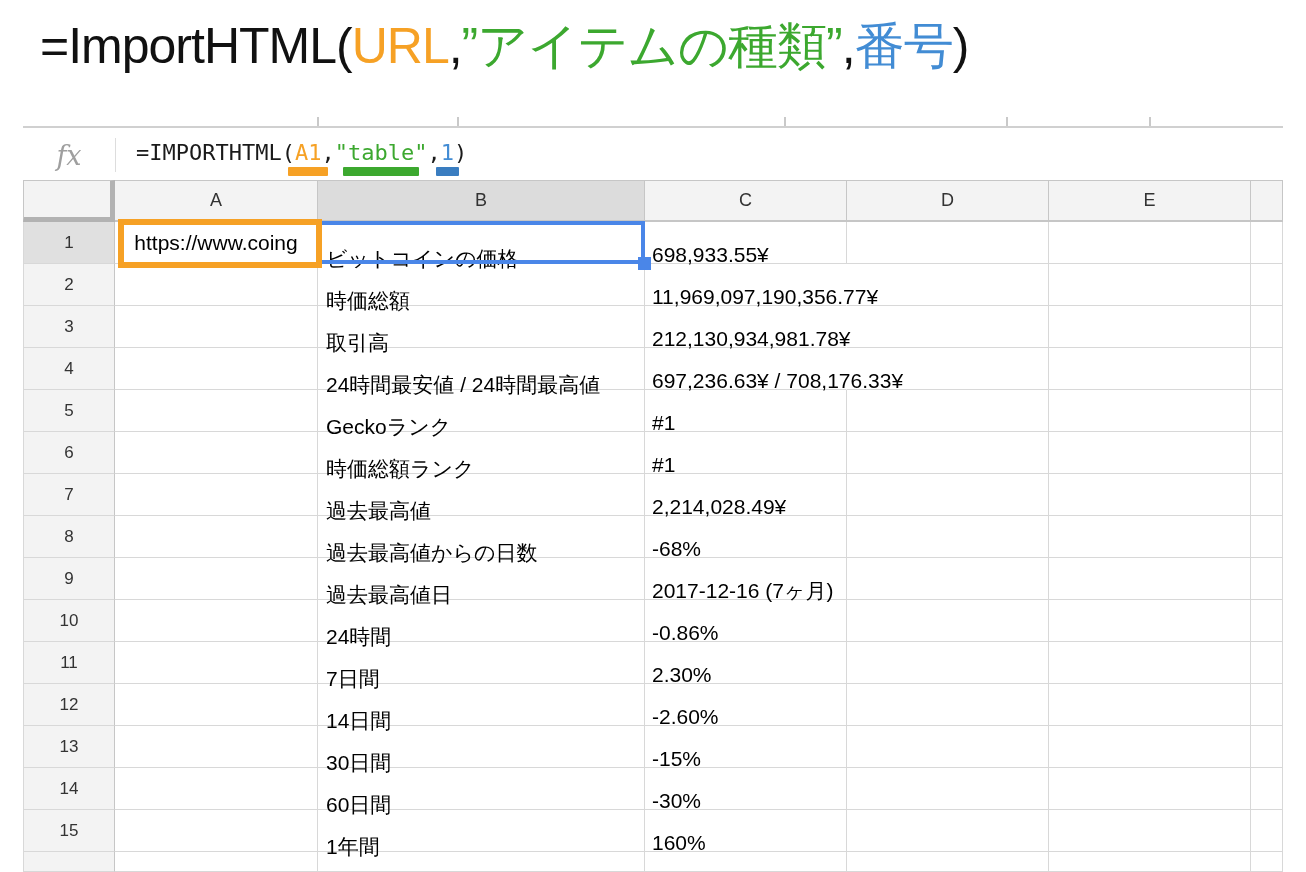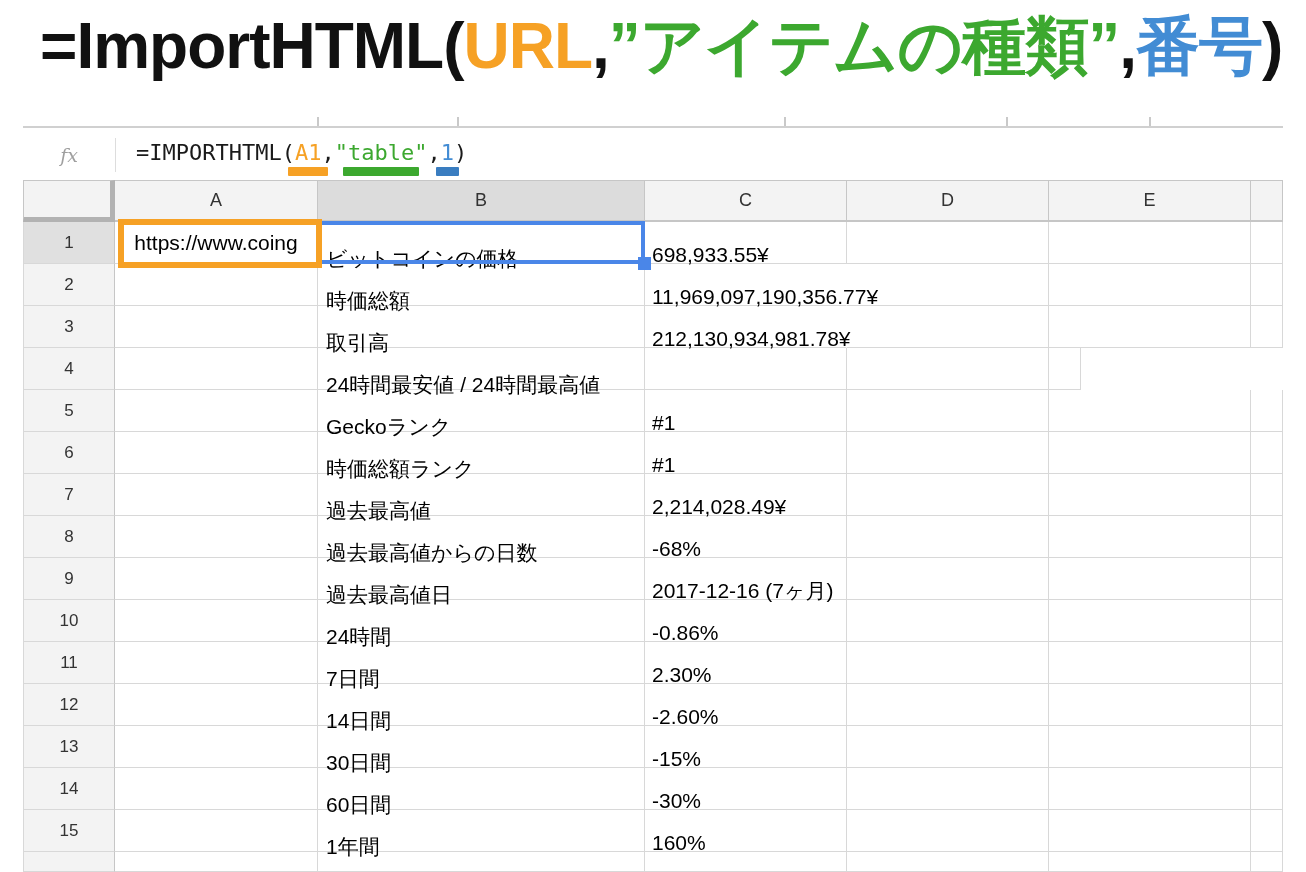--- a/index.html
+++ b/index.html
@@ -15,36 +15,36 @@
     --dark-bar:#b2b2b2;
     --cell-text:#000000;
     --hdr-text:#333333;
   }
   *{margin:0;padding:0;box-sizing:border-box;}
   html,body{width:1306px;height:872px;background:#ffffff;overflow:hidden;
     font-family:"Liberation Sans","DejaVu Sans",sans-serif;}
   body{position:relative;}
 
   
-  .title{position:absolute;left:40px;top:14px;font-size:64px;font-weight:700;
+  .title{position:absolute;left:40px;top:14px;font-size:50px;font-weight:400;
     line-height:64px;color:#111;letter-spacing:-1px;white-space:nowrap;}
   .c-orange{color:var(--orange);}
   .c-green{color:var(--green);}
   .c-blue{color:var(--blue);}
 
   
   .sliver{position:absolute;left:23px;top:117px;width:1260px;height:11px;
     border-bottom:2px solid #d0d0d0;}
   .sliver .tick{position:absolute;bottom:0;width:2px;height:9px;background:#c9c9c9;}
 
   
   .formula-bar{position:absolute;left:23px;top:130px;width:1260px;height:50px;
     display:flex;align-items:center;background:#fff;}
   .fx{width:92px;text-align:center;font-family:"DejaVu Serif","Liberation Serif",serif;
-    font-style:italic;font-size:19px;color:#9f9f9f;}
+    font-style:italic;font-size:27px;color:#9f9f9f;}
   .fdiv{width:1px;height:34px;background:#dddddd;}
   .formula{margin-left:20px;font-family:"DejaVu Sans Mono","Liberation Mono",monospace;
     font-size:22px;color:#1a1a1a;white-space:nowrap;position:relative;top:-3px;}
   .mark{position:relative;display:inline-block;}
   .mark::after{content:"";position:absolute;height:9px;bottom:-11px;border-radius:1px;}
   .mark-orange::after{left:-7px;right:-7px;background:var(--orange);}
   .mark-green::after{left:-5px;right:-5px;background:var(--green);}
   .mark-blue::after{left:-5px;right:-5px;background:var(--bar-blue);}
 
   
@@ -172,20 +172,23 @@
     <div class="cell ce w-e"></div>
     <div class="cell cf w-f"></div>
   </div>
 
   <div class="row">
     <div class="rhead w-rh"><span class="t">4</span></div>
     <div class="cell ca w-a"></div>
     <div class="cell cb w-b">
         <span class="t">24時間最安値 / 24時間最高値</span>
       </div>
+    <div class="cell cc ov w-c">
+        <span class="t">697,236.63¥ / 708,176.33¥</span>
+      </div>
     <div class="cell cd w-d"></div>
     <div class="cell ce w-e"></div>
     <div class="cell cf w-f"></div>
   </div>
 
   <div class="row">
     <div class="rhead w-rh"><span class="t">5</span></div>
     <div class="cell ca w-a"></div>
     <div class="cell cb w-b">
         <span class="t">Geckoランク</span>

